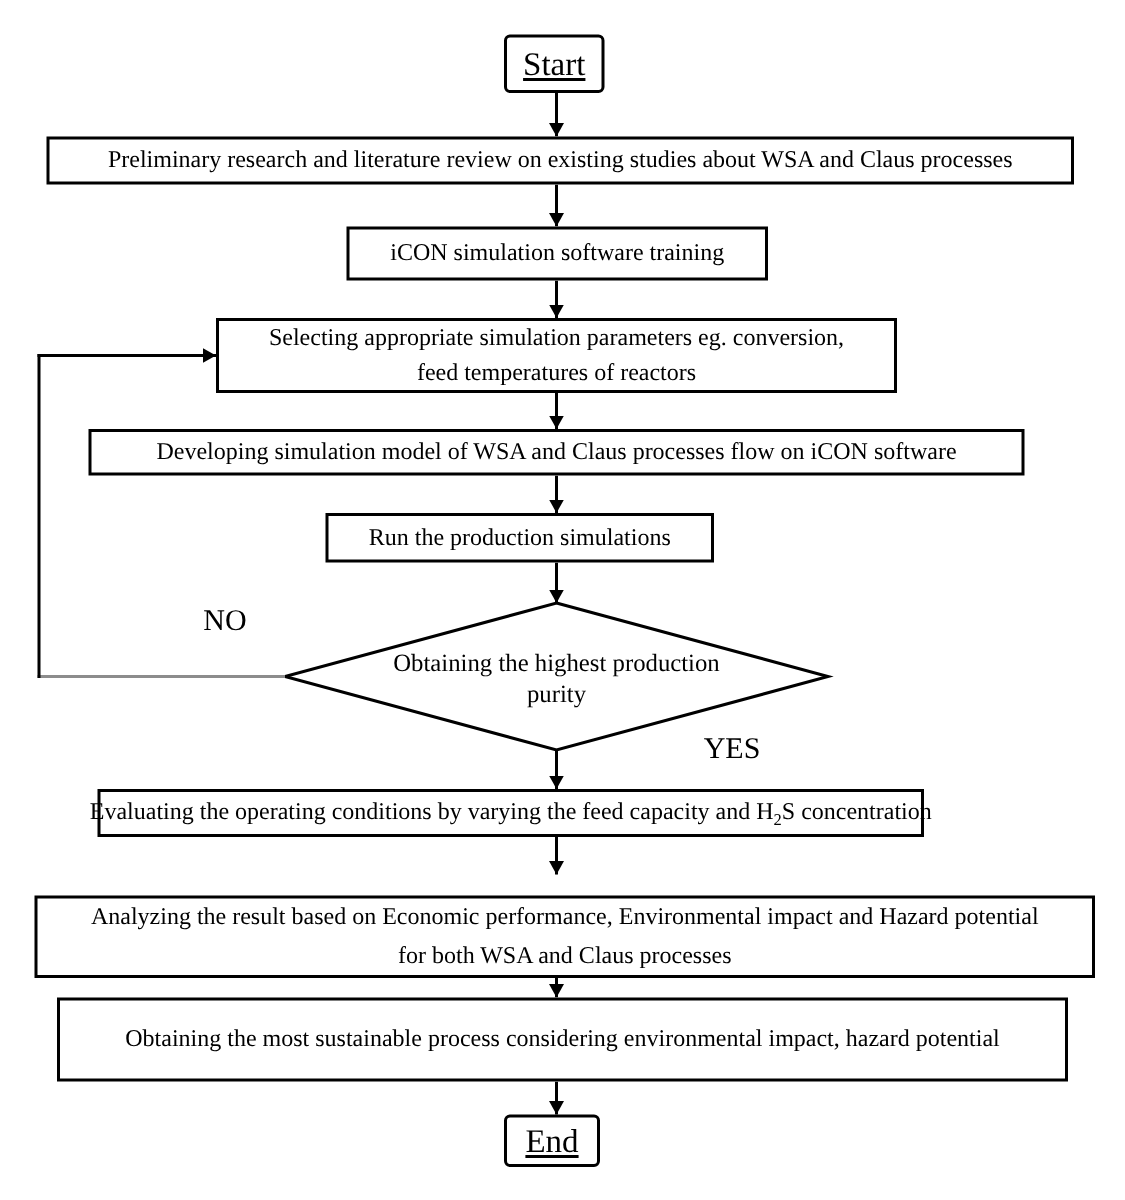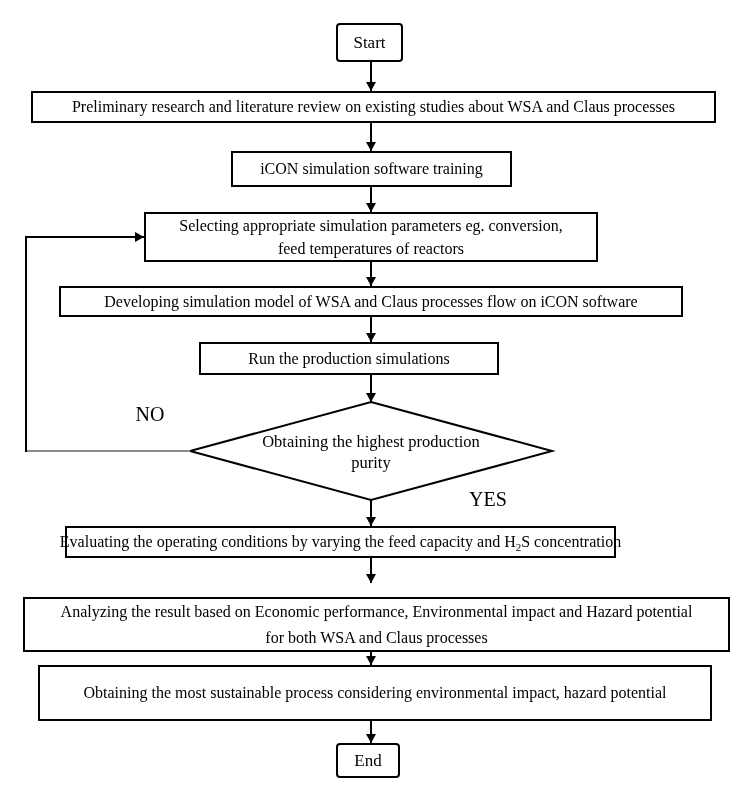--- a/index.html
+++ b/index.html
@@ -7,27 +7,27 @@
     position:relative;width:750px;height:800px;background:#ffffff;overflow:hidden;
     font-family:"Liberation Serif","DejaVu Serif",serif;color:#000;
   }
   .wires{position:absolute;left:0;top:0;width:750px;height:800px;z-index:1;}
   .node{
     position:absolute;z-index:2;box-sizing:border-box;
     border:2px solid #000;background:#fff;
     display:flex;flex-direction:column;align-items:center;justify-content:center;
     text-align:center;font-size:16px;line-height:20px;
   }
-  .terminal{border-radius:4px;font-size:17px;}
+  .terminal{border-radius:4px;font-size:22px;text-decoration:underline;}
   .node .ln{display:block;white-space:nowrap;}
   .n-preliminary{left:31px;top:91px;width:685px;height:32px;}
   .n-icon-training{left:231px;top:151px;width:281px;height:36px;}
   .n-selecting{left:144px;top:212px;width:454px;height:50px;line-height:23px;}
   .n-developing{left:59px;top:286px;width:624px;height:31px;}
-  .n-run{left:199px;top:342px;width:300px;height:33px;text-align:center;}
+  .n-run{left:217px;top:342px;width:259px;height:33px;text-align:center;}
   .n-evaluating{left:65px;top:526px;width:551px;height:32px;}
   .n-analyzing{left:23px;top:597px;width:707px;height:55px;line-height:26px;justify-content:space-between;}
   .n-obtaining{left:38px;top:665px;width:674px;height:56px;line-height:26px;}
   .n-start{left:336px;top:23px;width:67px;height:39px;}
   .n-end{left:336px;top:743px;width:64px;height:35px;}
   .decision-text{
     position:absolute;z-index:2;left:261px;top:431px;width:220px;
     text-align:center;font-size:16.5px;line-height:21px;
   }
   .branch-label{position:absolute;z-index:2;font-size:20px;}

